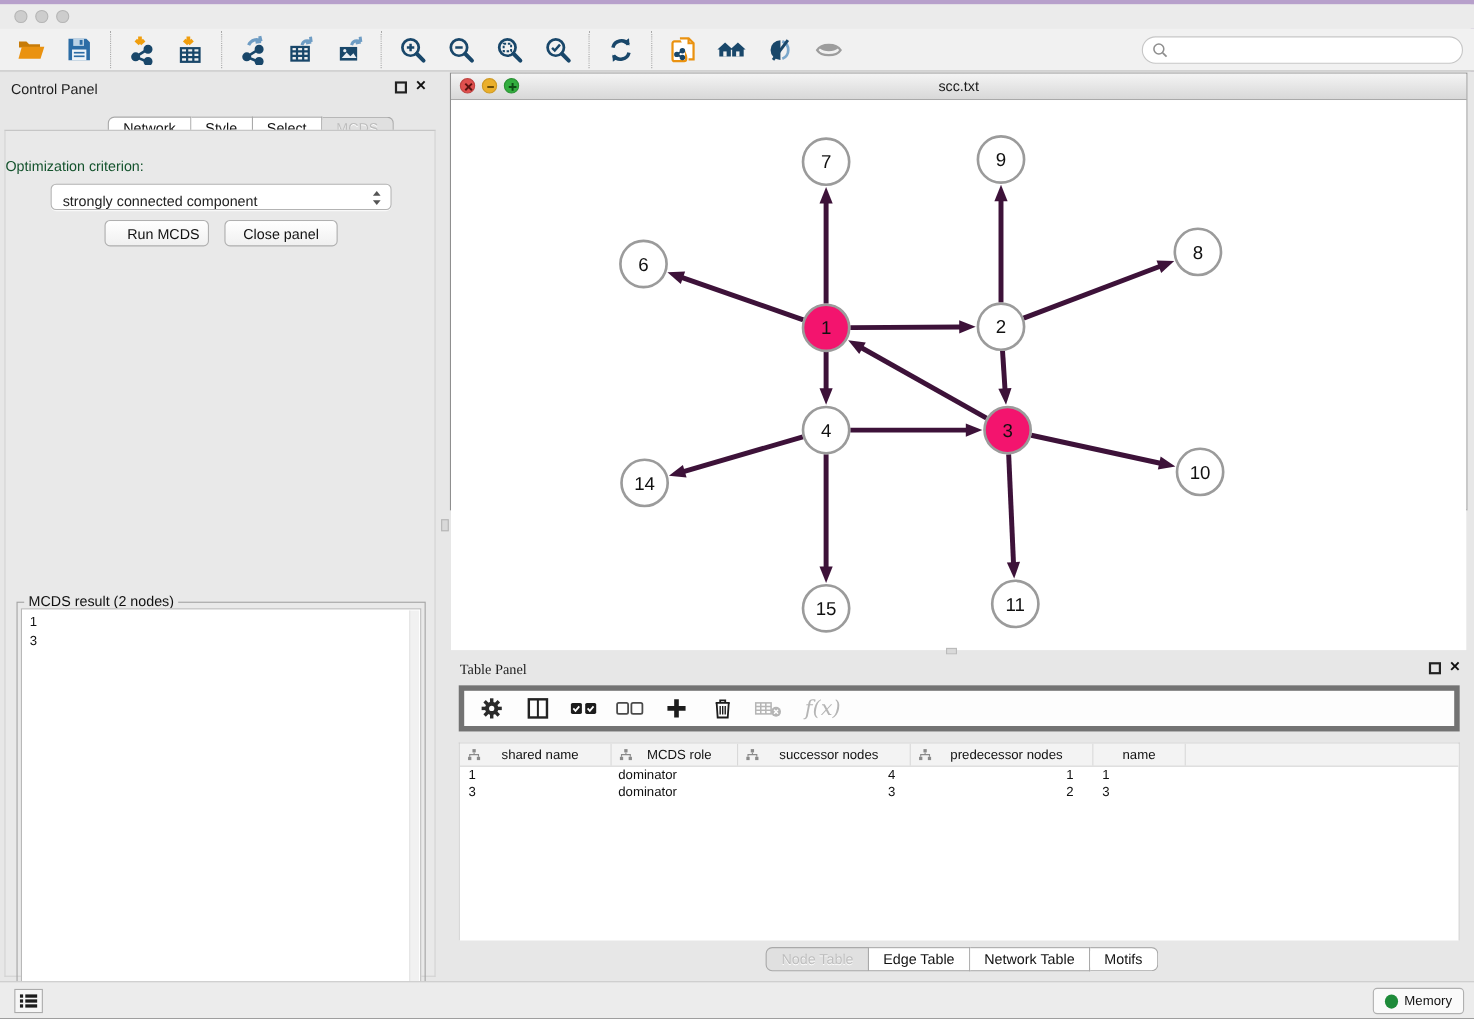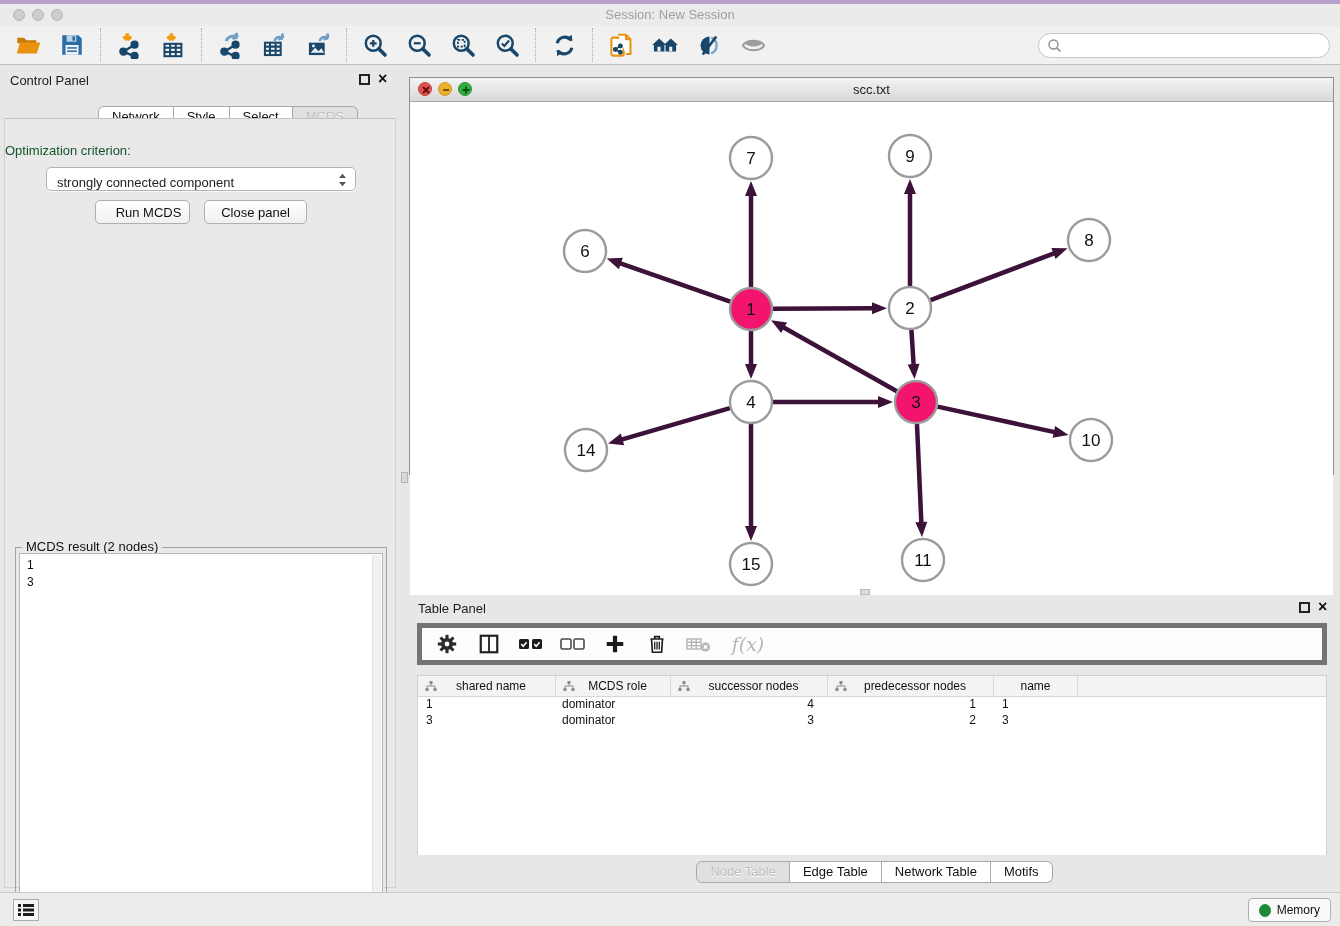--- a/index.html
+++ b/index.html
@@ -56,21 +56,21 @@
                      padding:0 4px; font-size:13px; color:#111; }
   .result-area { position:absolute; left:3px; top:5px; right:3px; bottom:3px; background:#fff;
                  border:1px solid #b8b8b8; font-size:12px; color:#111; padding:3px 0 0 7px; }
   .result-area .line { line-height:17px; }
   .result-scroll { position:absolute; right:1px; top:1px; bottom:1px; width:9px; background:#f1f1f1;
                    border-left:1px solid #e3e3e3; }
   .v-splitter-handle { position:absolute; left:401px; top:472px; width:7px; height:11px;
                        background:#d9d9d9; border:1px solid #b5b5b5; }
   
   .net-frame { position:absolute; left:409px; top:66px; width:925px; height:398px;
-               border:1px solid #8f8f8f; background:#fff;margin-top:11px; }
+               border:1px solid #8f8f8f; background:#fff; }
   .net-titlebar { position:absolute; left:0; top:0; width:100%; height:24px;
                   background:linear-gradient(#f4f4f4,#d8d8d8); border-bottom:1px solid #a9a9a9; }
   .traffic { position:absolute; top:4px; width:14px; height:14px; border-radius:50%; }
   .traffic svg { position:absolute; left:2px; top:2px; }
   .net-title { position:absolute; left:0; right:0; top:4px; text-align:center; font-size:13px; color:#1a1a1a; }
   .net-canvas { position:absolute; left:0; top:24px; width:923px; height:500px; background:#fff; }
   .h-splitter-handle { position:absolute; left:860px; top:589px; width:10px; height:6px;
                        background:#d9d9d9; border:1px solid #bbb; }
   
   .table-panel { position:absolute; left:409px; top:595px; width:931px; height:295px; background:#e7e7e7; }
@@ -101,21 +101,20 @@
 <body>
 
 <div class="window">
   <div class="purple-top"></div>
   <div class="purple-right"></div>
 
   <div class="titlebar">
     <div class="tl-dot" style="left:13px"></div>
     <div class="tl-dot" style="left:32px"></div>
     <div class="tl-dot" style="left:51px"></div>
-    <div class="win-title">Session: New Session</div>
   </div>
 
   <div class="toolbar">
     <div class="tbtn">
       <svg width="27" height="27" viewBox="0 0 24 24">
         <path d="M2 5 L8 5 L10.2 7.4 L19 7.4 L19 10 L2 10 Z" fill="#c77b08"></path>
         <path d="M4.3 9.4 L22.5 9.4 L19.4 19 L1.6 19 Z" fill="#ea9210"></path>
       </svg>
     </div>
     <div class="tbtn">
@@ -364,21 +363,21 @@
         <circle cx="341" cy="462" r="21" fill="#ffffff" stroke="#9b9b9b" stroke-width="2.4"></circle>
         <text x="341" y="468" text-anchor="middle" font-size="17" font-family="Liberation Sans, sans-serif" fill="#111111">15</text>
         <circle cx="513" cy="458" r="21" fill="#ffffff" stroke="#9b9b9b" stroke-width="2.4"></circle>
         <text x="513" y="464" text-anchor="middle" font-size="17" font-family="Liberation Sans, sans-serif" fill="#111111">11</text>
       </svg>
   </div>
   <div class="h-splitter-handle"></div>
 
   <div class="table-panel">
     <div class="panel-header">
-      <div class="panel-title" style="left:9px; top:6px;">Table Panel</div>
+      <div class="panel-title" style="left:9px; top:6px;font-family:Liberation Serif, serif;">Table Panel</div>
       <div class="float-ico" style="left:890px; top:7px;"></div>
       <div class="close-ico" style="left:909px; top:3px;">×</div>
     </div>
     <div class="tp-toolbar">
       <div class="tpbtn">
         <svg width="22" height="22" viewBox="0 0 24 24">
           <g fill="#2a2a2a">
             <rect x="10.3" y="2" width="3.4" height="20"></rect>
             <rect x="2" y="10.3" width="20" height="3.4"></rect>
             <rect x="10.3" y="2" width="3.4" height="20" transform="rotate(45 12 12)"></rect>

